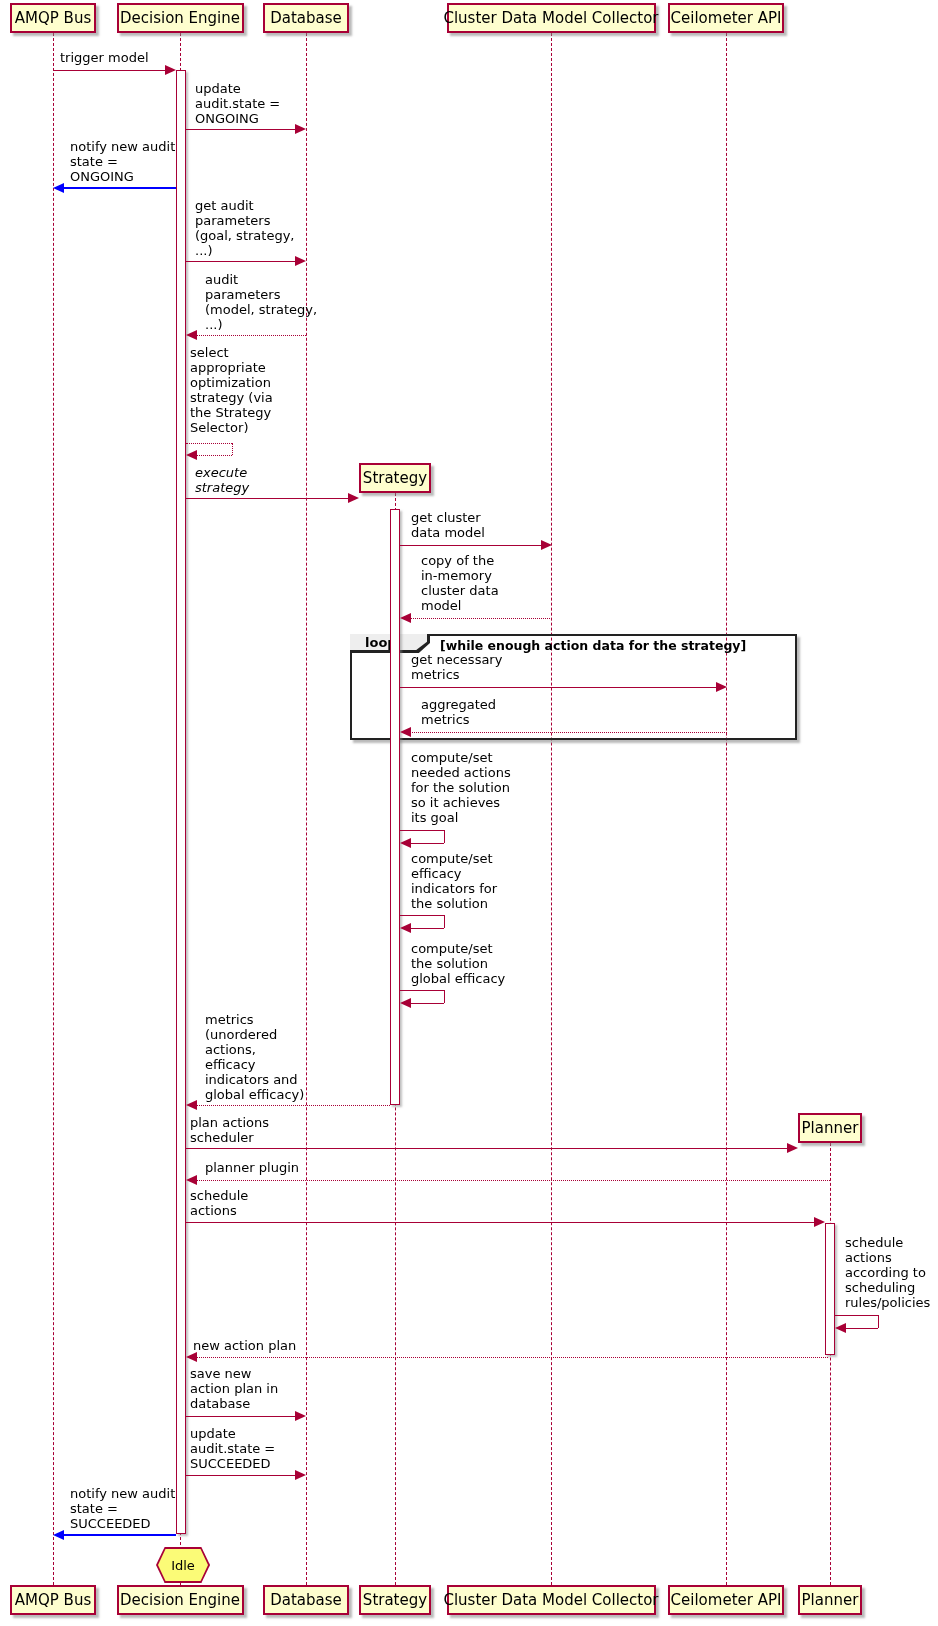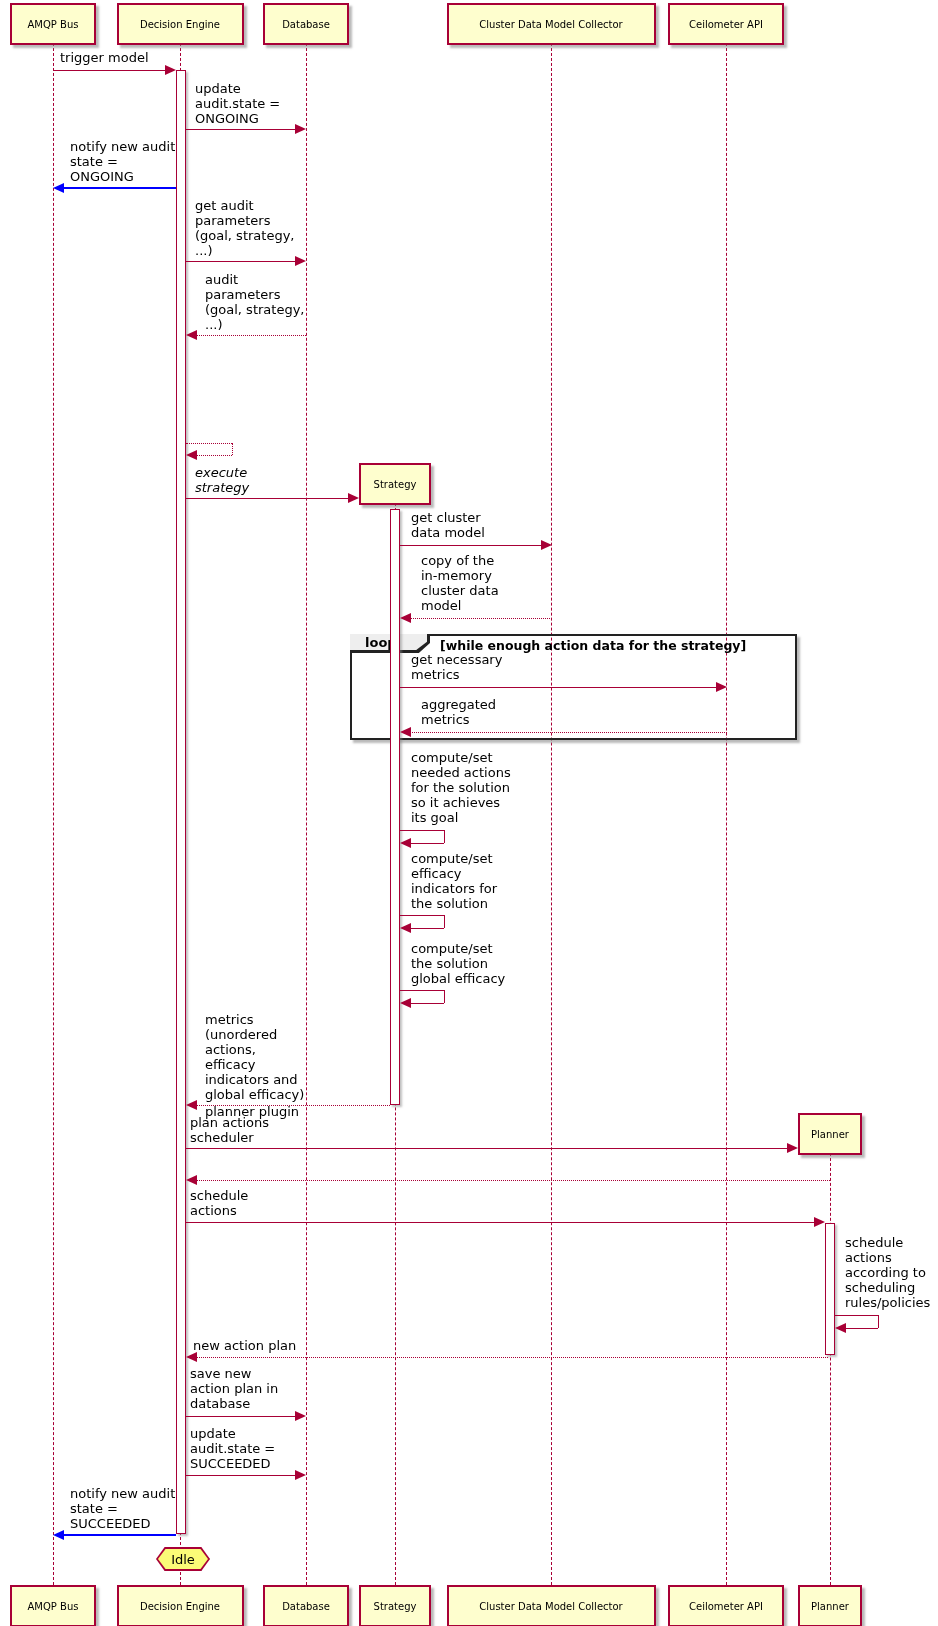--- a/index.html
+++ b/index.html
@@ -1,24 +1,24 @@
 <!DOCTYPE html>
 <html><head>
 <meta charset="utf-8">
 <style>
   html,body{margin:0;padding:0;background:#ffffff;}
   #canvas{
     position:relative;width:938px;height:1626px;background:#ffffff;
     font-family:"DejaVu Sans","Liberation Sans",sans-serif;color:#000;overflow:hidden;
   }
   .pbox{
-    position:absolute;height:42px;background:#FEFECE;border:2px solid #A80036;
+    position:absolute;height:30px;background:#FEFECE;border:2px solid #A80036;
     box-shadow:3px 3px 2px rgba(130,130,130,.55);box-sizing:border-box;
     display:flex;align-items:center;justify-content:center;
-    font-size:10px;white-space:nowrap;z-index:4;
+    font-size:15px;white-space:nowrap;z-index:4;
   }
   .lifeline{position:absolute;width:0;border-left:1px dashed #A80036;z-index:1;}
   .activation{
     position:absolute;width:10px;background:#ffffff;border:1px solid #A80036;
     box-shadow:2px 2px 2px rgba(130,130,130,.5);box-sizing:border-box;z-index:5;
   }
   .mlabel{position:absolute;font-size:13px;line-height:15px;white-space:pre-line;z-index:6;}
   .mline{position:absolute;height:0;z-index:6;}
   .mline.solid{border-top:1px solid #A80036;}
   .mline.dotted{border-top:1px dotted #A80036;}
@@ -58,21 +58,21 @@
 </head>
 <body>
 
 <div id="canvas">
   <div id="loop-frame" style="left: 350px; top: 634px; width: 447px; height: 106px;">
     <div id="pent-outer">
       <div id="pent-inner">loop</div>
     </div>
     <div id="loop-cond">[while enough action data for the strategy]</div>
   </div>
-  <div id="idle" style="left: 156px; top: 1547px; width: 54px; height: 24px;">
+  <div id="idle" style="left: 156px; top: 1547px; width: 54px; height: 36px;">
     <div id="idle-inner">Idle</div>
   </div>
 <div class="lifeline" style="left: 53px; top: 33px; height: 1552px;"></div>
     <div class="pbox" style="left: 10px; top: 3px; width: 86px;">
       <span>AMQP Bus</span>
     </div>
     <div class="pbox" style="left: 10px; top: 1585px; width: 86px;">
       <span>AMQP Bus</span>
     </div>
     <div class="lifeline" style="left: 180px; top: 33px; height: 1552px;"></div>
@@ -134,24 +134,30 @@
     <div class="mline blue" style="left: 59px; top: 187px; width: 117px;"></div>
     <div class="head l bl" style="left: 53px; top: 183px;"></div>
     <div class="mlabel" style="left: 195px; top: 198px;">get audit
 parameters
 (goal, strategy,
 ...)</div>
     <div class="mline solid" style="left: 186px; top: 261px; width: 114px;"></div>
     <div class="head r" style="left: 295px; top: 256px;"></div>
     <div class="mlabel" style="left: 205px; top: 272px;">audit
 parameters
-(goal, strategy,
+(model, strategy,
 ...)</div>
     <div class="mline dotted" style="left: 192px; top: 335px; width: 114px;"></div>
     <div class="head l" style="left: 186px; top: 330px;"></div>
+    <div class="mlabel" style="left: 190px; top: 345px;">select
+appropriate
+optimization
+strategy (via
+the Strategy
+Selector)</div>
     <div class="mline dotted" style="left: 186px; top: 443px; width: 46px;"></div>
     <div class="vseg dotted" style="left: 232px; top: 443px; height: 12px;"></div>
     <div class="mline dotted" style="left: 192px; top: 455px; width: 40px;"></div>
     <div class="head l" style="left: 186px; top: 450px;"></div>
     <div class="mlabel" style="left: 195px; top: 465px; font-style: italic;">execute
 strategy</div>
     <div class="mline solid" style="left: 186px; top: 498px; width: 167px;"></div>
     <div class="head r" style="left: 348px; top: 493px;"></div>
     <div class="mlabel" style="left: 411px; top: 510px;">get cluster
 data model</div>
@@ -200,21 +206,21 @@
 actions,
 efficacy
 indicators and
 global efficacy)</div>
     <div class="mline dotted" style="left: 192px; top: 1105px; width: 198px;"></div>
     <div class="head l" style="left: 186px; top: 1100px;"></div>
     <div class="mlabel" style="left: 190px; top: 1115px;">plan actions
 scheduler</div>
     <div class="mline solid" style="left: 186px; top: 1148px; width: 606px;"></div>
     <div class="head r" style="left: 787px; top: 1143px;"></div>
-    <div class="mlabel" style="left: 205px; top: 1104px;">planner plugin</div>
+    <div class="mlabel" style="left: 205px; top: 1160px;">planner plugin</div>
     <div class="mline dotted" style="left: 192px; top: 1180px; width: 638px;"></div>
     <div class="head l" style="left: 186px; top: 1175px;"></div>
     <div class="mlabel" style="left: 190px; top: 1188px;">schedule
 actions</div>
     <div class="mline solid" style="left: 186px; top: 1222px; width: 633px;"></div>
     <div class="head r" style="left: 814px; top: 1217px;"></div>
     <div class="mlabel" style="left: 845px; top: 1235px;">schedule
 actions
 according to
 scheduling

